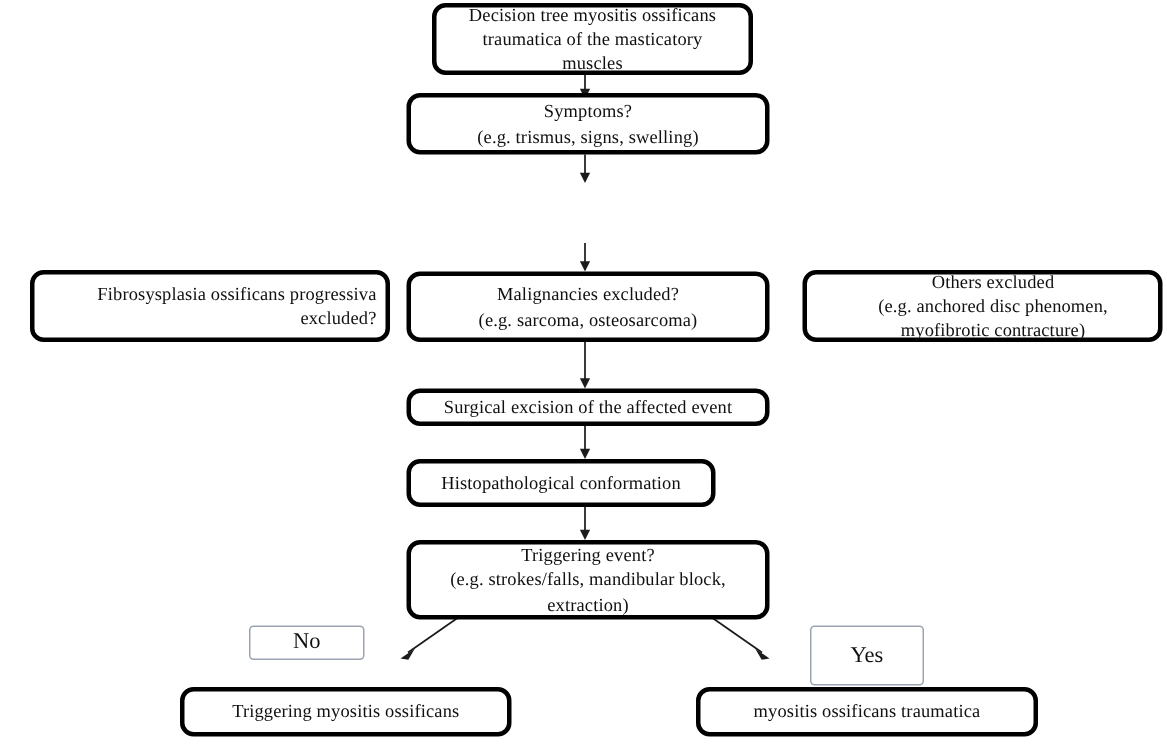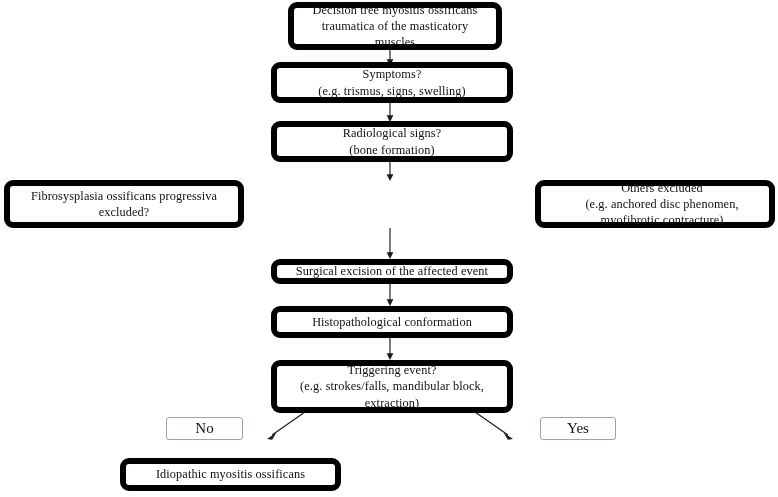--- a/index.html
+++ b/index.html
@@ -12,21 +12,21 @@
     position: relative;
     width: 778px;
     height: 497px;
     background: #ffffff;
     font-family: "Liberation Serif", "DejaVu Serif", serif;
     overflow: hidden;
   }
   .node {
     position: absolute;
     box-sizing: border-box;
-    border: 6px solid #000000;
+    border: 3px solid #000000;
     border-radius: 9px;
     background: #ffffff;
     color: #101010;
     font-size: 12.3px;
     line-height: 1.32;
     text-align: center;
     display: flex;
     align-items: center;
     justify-content: center;
     padding: 2px 6px;
@@ -112,57 +112,60 @@
     <span class="node-label">Decision tree myositis ossificans
 traumatica of the masticatory
 muscles</span>
   </div>
 
   <div class="node" style="left:271px; top:62px; width:242px; height:41px;">
     <span class="node-label">Symptoms?
 (e.g. trismus, signs, swelling)</span>
   </div>
 
-  <div class="node" style="left:271px; top:121px; width:242px; height:41px;">
-    <span class="node-label">Radiological signs?
-(bone formation)</span>
+
+  <div class="node" style="left:271px; top:181px; width:242px; height:47px;">
+    <span class="node-label">Malignancies excluded?
+(e.g. sarcoma, osteosarcoma)</span>
   </div>
 
-
-  <div class="node" style="left:4px; top:180px; width:240px; height:48px;">
+  <div class="node" style="left:20px; top:180px; width:240px; height:48px;text-align:right;">
     <span class="node-label">Fibrosysplasia ossificans progressiva
 excluded?</span>
   </div>
 
   <div class="node" style="left:535px; top:180px; width:240px; height:48px;padding-left:20px;">
     <span class="node-label">Others excluded
 (e.g. anchored disc phenomen,
 myofibrotic contracture)</span>
   </div>
 
   <div class="node" style="left:271px; top:259px; width:242px; height:25px;">
     <span class="node-label">Surgical excision of the affected event</span>
   </div>
 
-  <div class="node" style="left:271px; top:306px; width:242px; height:32px;">
+  <div class="node" style="left:271px; top:306px; width:206px; height:32px;">
     <span class="node-label">Histopathological conformation</span>
   </div>
 
   <div class="node" style="left:271px; top:360px; width:242px; height:53px;text-align:center;">
     <span class="node-label">Triggering event?
 (e.g. strokes/falls, mandibular block,
 extraction)</span>
   </div>
 
   <div class="chip" style="left:166px; top:417px; width:77px; height:23px;">
     <span>No</span>
   </div>
 
-  <div class="chip" style="left:540px; top:417px; width:76px; height:23px;">
+  <div class="chip" style="left:540px; top:417px; width:76px; height:40px;">
     <span>Yes</span>
   </div>
 
   <div class="node" style="left:120px; top:458px; width:221px; height:33px;">
-    <span class="node-label">Idiopathic myositis ossificans</span>
+    <span class="node-label">Triggering myositis ossificans</span>
   </div>
 
+  <div class="node" style="left:464px; top:458px; width:228px; height:33px;">
+    <span class="node-label">myositis ossificans traumatica</span>
+  </div>
 
 </div>
 
 </body></html>

